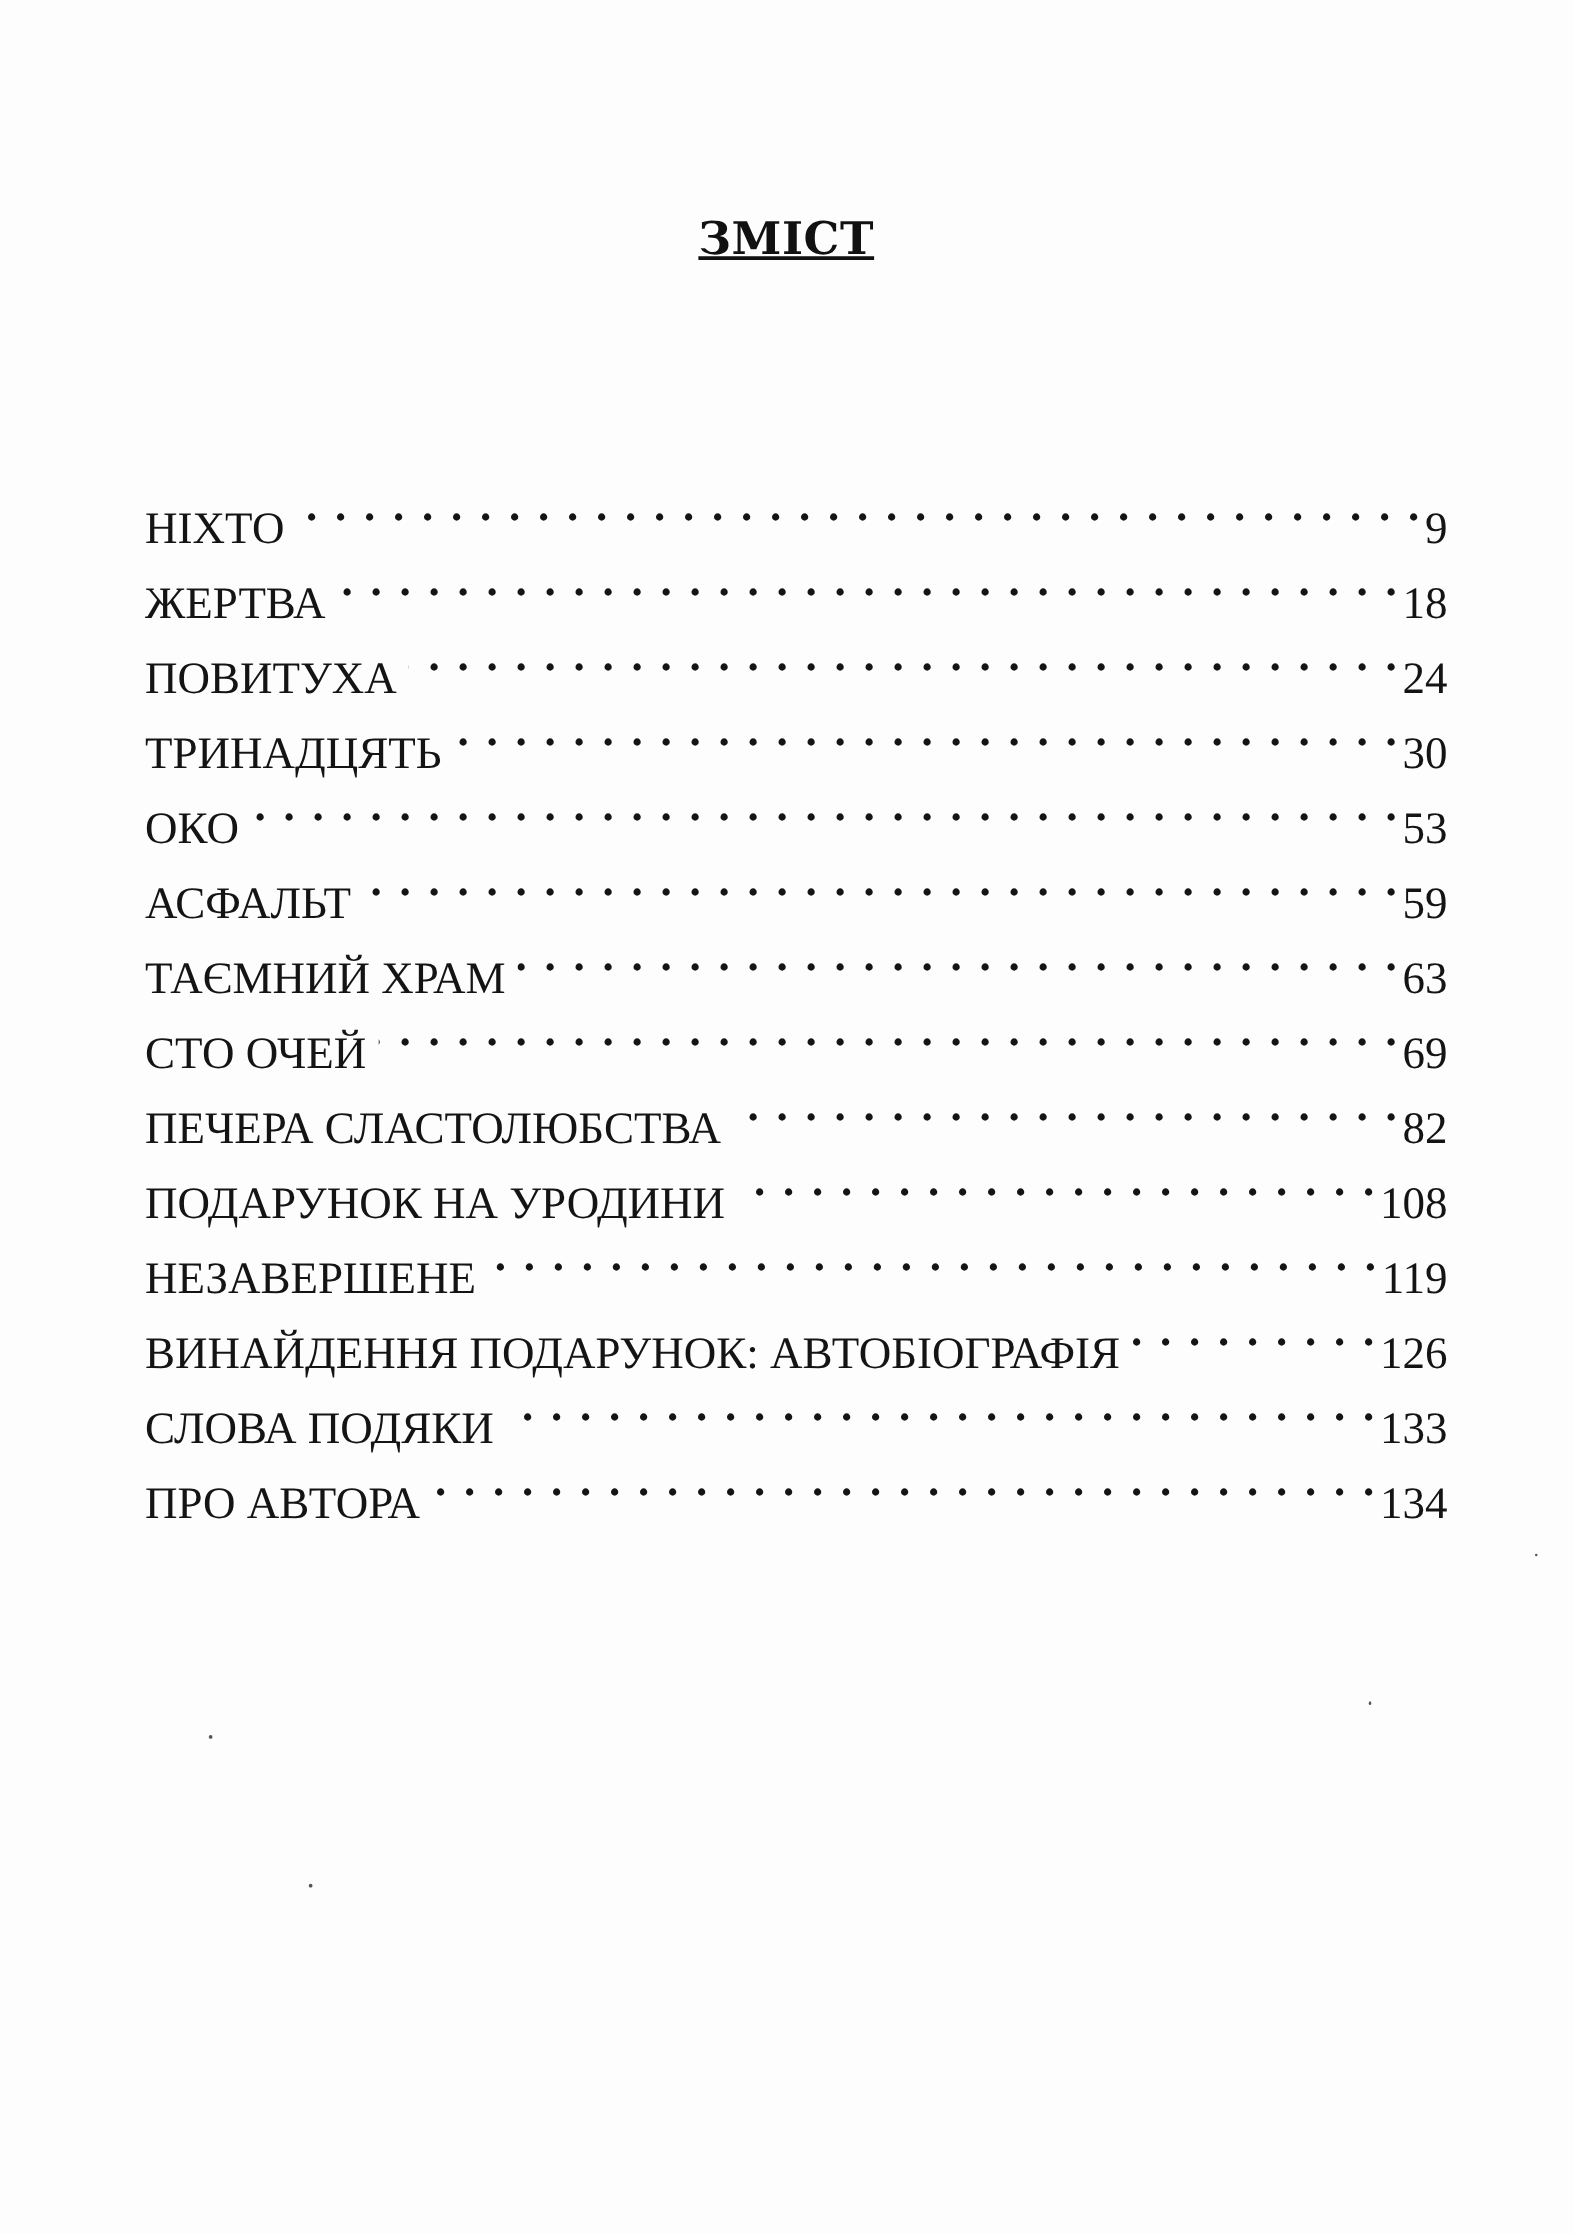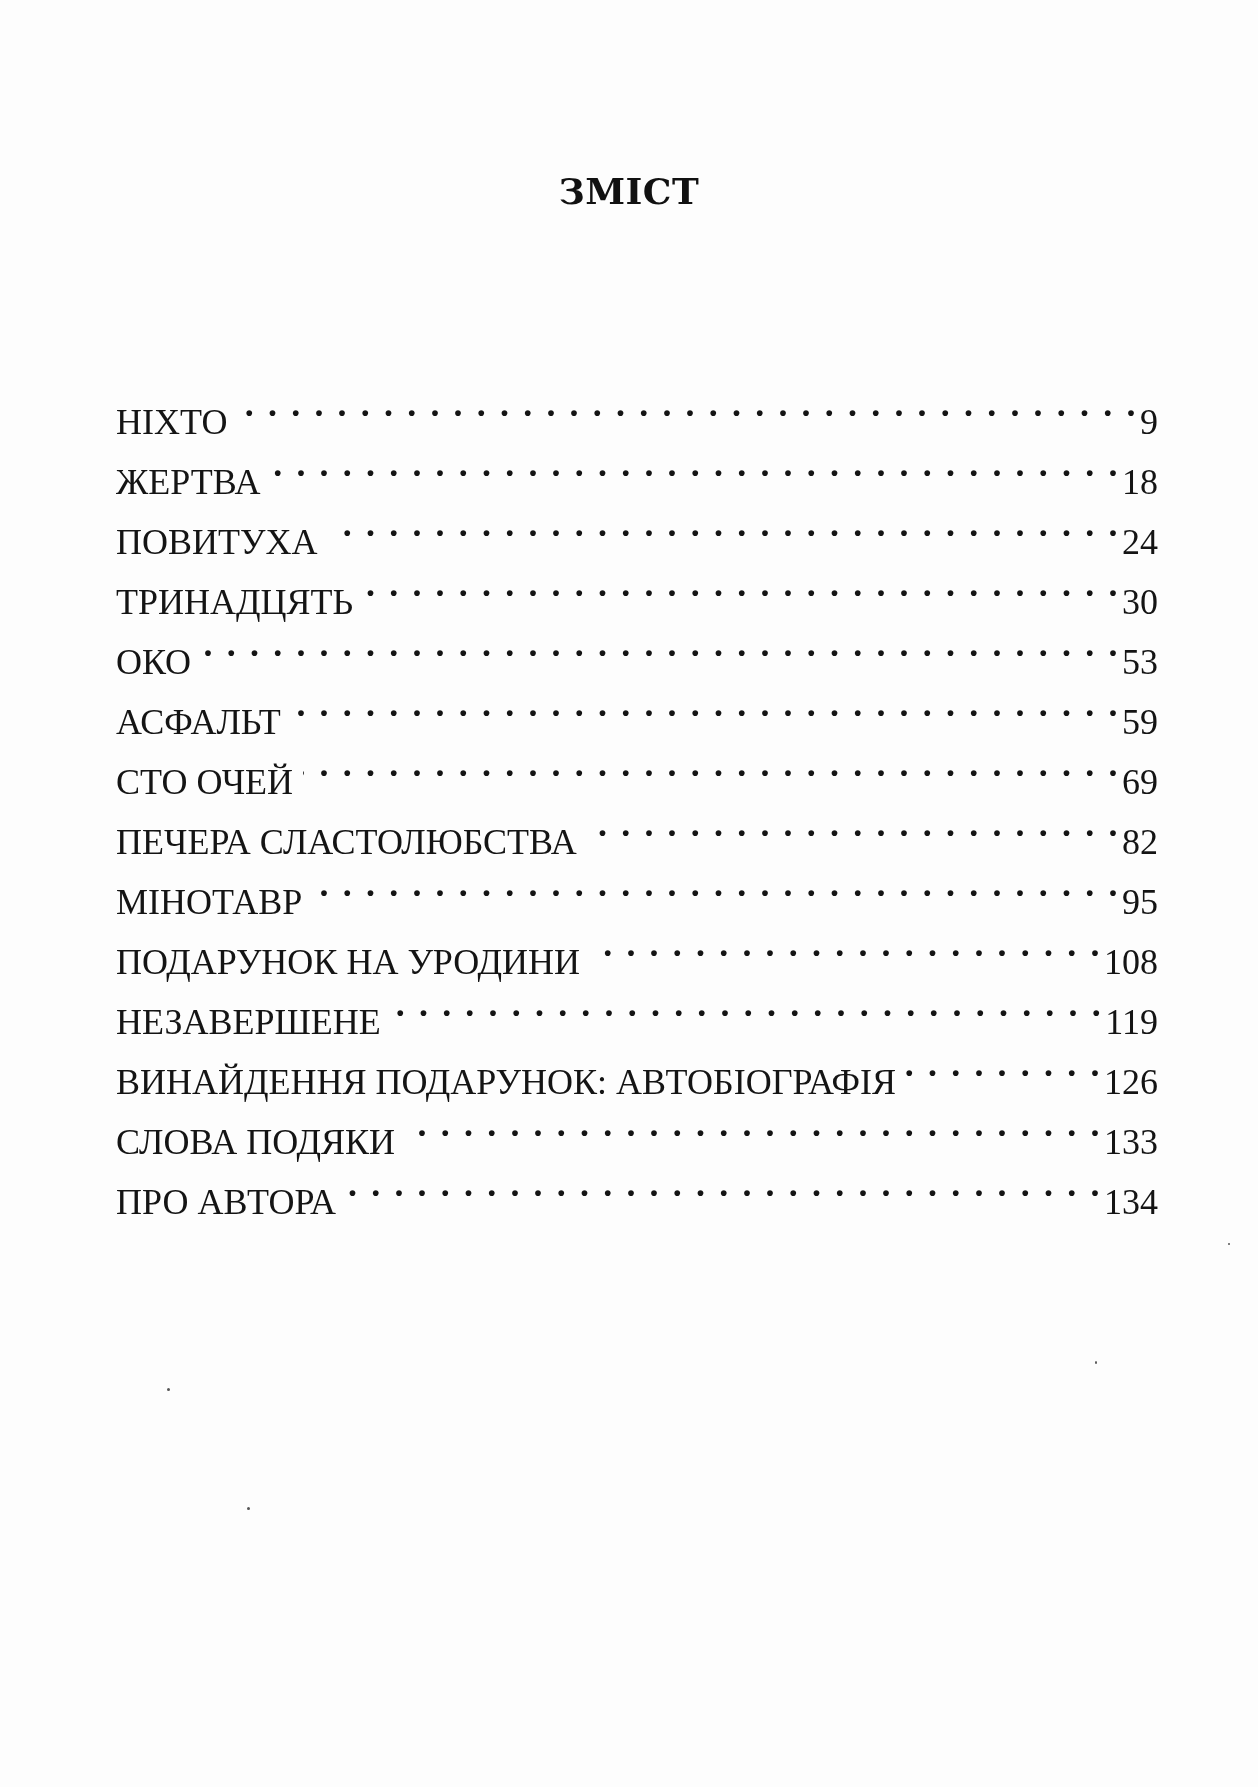--- a/index.html
+++ b/index.html
@@ -16,20 +16,21 @@
       position: absolute;
       top: 170px;
       left: 0;
       width: 1258px;
       text-align: center;
       font-family: "DejaVu Serif", serif;
       font-weight: bold;
       font-size: 36px;
       letter-spacing: 0.5px;
       color: #111;
+      text-decoration: underline;
     }
     .toc {
       position: absolute;
       top: 374px;
       left: 116px;
       width: 1042px;
     }
     .toc-row {
       display: flex;
       align-items: baseline;
@@ -94,33 +95,33 @@
       <span class="label">ОКО</span>
       <span class="leader"></span>
       <span class="page">53</span>
     </div>
   <div class="toc-row">
       <span class="label">АСФАЛЬТ</span>
       <span class="leader"></span>
       <span class="page">59</span>
     </div>
   <div class="toc-row">
+      <span class="label">ТАЄМНИЙ ХРАМ</span>
+      <span class="leader"></span>
+      <span class="page">63</span>
+    </div>
+  <div class="toc-row">
       <span class="label">СТО ОЧЕЙ</span>
       <span class="leader"></span>
       <span class="page">69</span>
     </div>
   <div class="toc-row">
       <span class="label">ПЕЧЕРА СЛАСТОЛЮБСТВА</span>
       <span class="leader"></span>
       <span class="page">82</span>
-    </div>
-  <div class="toc-row">
-      <span class="label">МІНОТАВР</span>
-      <span class="leader"></span>
-      <span class="page">95</span>
     </div>
   <div class="toc-row">
       <span class="label">ПОДАРУНОК НА УРОДИНИ</span>
       <span class="leader"></span>
       <span class="page">108</span>
     </div>
   <div class="toc-row">
       <span class="label">НЕЗАВЕРШЕНЕ</span>
       <span class="leader"></span>
       <span class="page">119</span>

